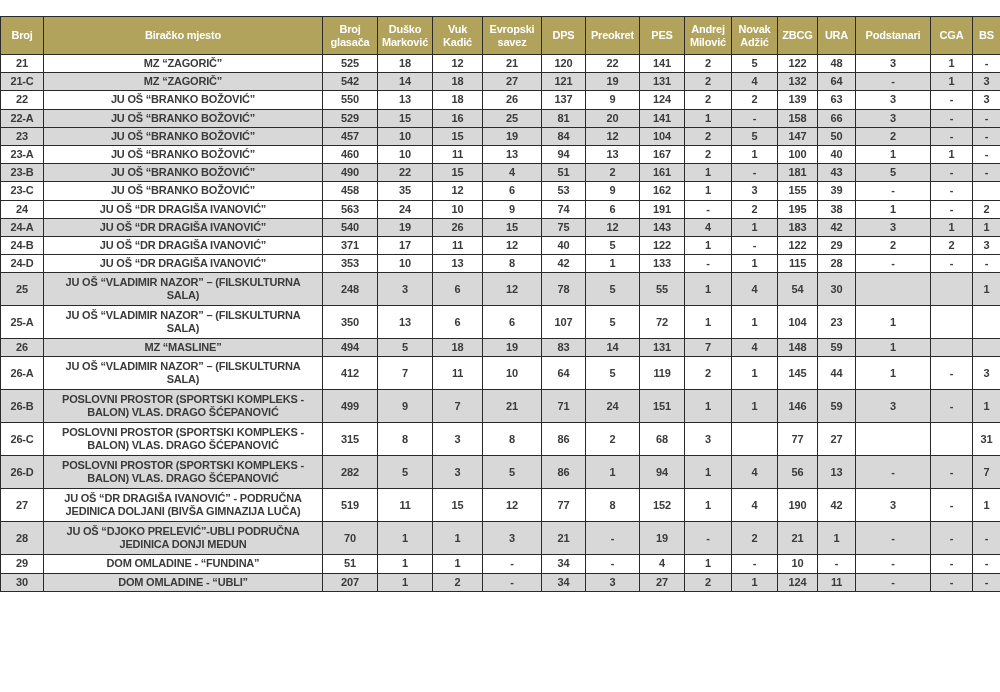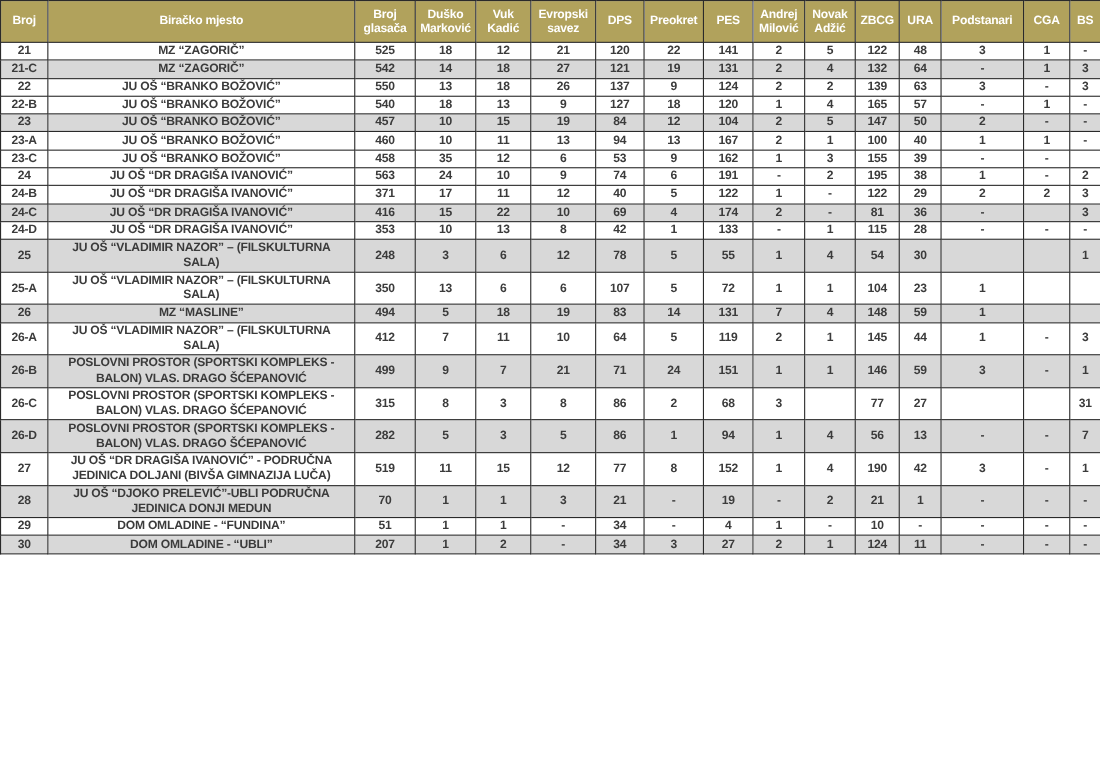--- a/index.html
+++ b/index.html
@@ -8,22 +8,23 @@
     background: #ffffff;
     width: 1000px;
     height: 692px;
     overflow: hidden;
     font-family: "Liberation Sans", sans-serif;
   }
   table.results {
     border-collapse: collapse;
     table-layout: fixed;
     width: 1000px;
-    height: 504px;
+    height: 576px;
     border: 1px solid #2a2a2a;
+    margin-top: 16px;
   }
   th, td {
     border: 1px solid #2a2a2a;
     text-align: center;
     vertical-align: middle;
     overflow: hidden;
     box-sizing: border-box;
   }
   thead th {
     background: #b1a25c;
@@ -142,36 +143,36 @@
         <td>9</td>
         <td>124</td>
         <td>2</td>
         <td>2</td>
         <td>139</td>
         <td>63</td>
         <td>3</td>
         <td>-</td>
         <td>3</td>
       </tr>
-      <tr>
-        <td>22-B</td>
+      <tr class="stripe">
+        <td>22-A</td>
         <td class="mjesto">JU OŠ “BRANKO BOŽOVIĆ”</td>
-        <td>540</td>
-        <td>18</td>
-        <td>13</td>
-        <td>9</td>
-        <td>127</td>
-        <td>18</td>
-        <td>120</td>
-        <td>1</td>
-        <td>4</td>
-        <td>165</td>
-        <td>57</td>
-        <td>-</td>
-        <td>1</td>
+        <td>529</td>
+        <td>15</td>
+        <td>16</td>
+        <td>25</td>
+        <td>81</td>
+        <td>20</td>
+        <td>141</td>
+        <td>1</td>
+        <td>-</td>
+        <td>158</td>
+        <td>66</td>
+        <td>3</td>
+        <td>-</td>
         <td>-</td>
       </tr>
       <tr class="stripe">
         <td>23</td>
         <td class="mjesto">JU OŠ “BRANKO BOŽOVIĆ”</td>
         <td>457</td>
         <td>10</td>
         <td>15</td>
         <td>19</td>
         <td>84</td>
@@ -196,20 +197,38 @@
         <td>13</td>
         <td>167</td>
         <td>2</td>
         <td>1</td>
         <td>100</td>
         <td>40</td>
         <td>1</td>
         <td>1</td>
         <td>-</td>
       </tr>
+      <tr class="stripe">
+        <td>23-B</td>
+        <td class="mjesto">JU OŠ “BRANKO BOŽOVIĆ”</td>
+        <td>490</td>
+        <td>22</td>
+        <td>15</td>
+        <td>4</td>
+        <td>51</td>
+        <td>2</td>
+        <td>161</td>
+        <td>1</td>
+        <td>-</td>
+        <td>181</td>
+        <td>43</td>
+        <td>5</td>
+        <td>-</td>
+        <td>-</td>
+      </tr>
       <tr>
         <td>23-C</td>
         <td class="mjesto">JU OŠ “BRANKO BOŽOVIĆ”</td>
         <td>458</td>
         <td>35</td>
         <td>12</td>
         <td>6</td>
         <td>53</td>
         <td>9</td>
         <td>162</td>
@@ -232,54 +251,54 @@
         <td>6</td>
         <td>191</td>
         <td>-</td>
         <td>2</td>
         <td>195</td>
         <td>38</td>
         <td>1</td>
         <td>-</td>
         <td>2</td>
       </tr>
+      <tr class="stripe">
+        <td>24-A</td>
+        <td class="mjesto">JU OŠ “DR DRAGIŠA IVANOVIĆ”</td>
+        <td>540</td>
+        <td>19</td>
+        <td>26</td>
+        <td>15</td>
+        <td>75</td>
+        <td>12</td>
+        <td>143</td>
+        <td>4</td>
+        <td>1</td>
+        <td>183</td>
+        <td>42</td>
+        <td>3</td>
+        <td>1</td>
+        <td>1</td>
+      </tr>
       <tr>
         <td>24-B</td>
         <td class="mjesto">JU OŠ “DR DRAGIŠA IVANOVIĆ”</td>
         <td>371</td>
         <td>17</td>
         <td>11</td>
         <td>12</td>
         <td>40</td>
         <td>5</td>
         <td>122</td>
         <td>1</td>
         <td>-</td>
         <td>122</td>
         <td>29</td>
         <td>2</td>
         <td>2</td>
-        <td>3</td>
-      </tr>
-      <tr class="stripe">
-        <td>24-C</td>
-        <td class="mjesto">JU OŠ “DR DRAGIŠA IVANOVIĆ”</td>
-        <td>416</td>
-        <td>15</td>
-        <td>22</td>
-        <td>10</td>
-        <td>69</td>
-        <td>4</td>
-        <td>174</td>
-        <td>2</td>
-        <td>-</td>
-        <td>81</td>
-        <td>36</td>
-        <td>-</td>
-        <td></td>
         <td>3</td>
       </tr>
       <tr>
         <td>24-D</td>
         <td class="mjesto">JU OŠ “DR DRAGIŠA IVANOVIĆ”</td>
         <td>353</td>
         <td>10</td>
         <td>13</td>
         <td>8</td>
         <td>42</td>

